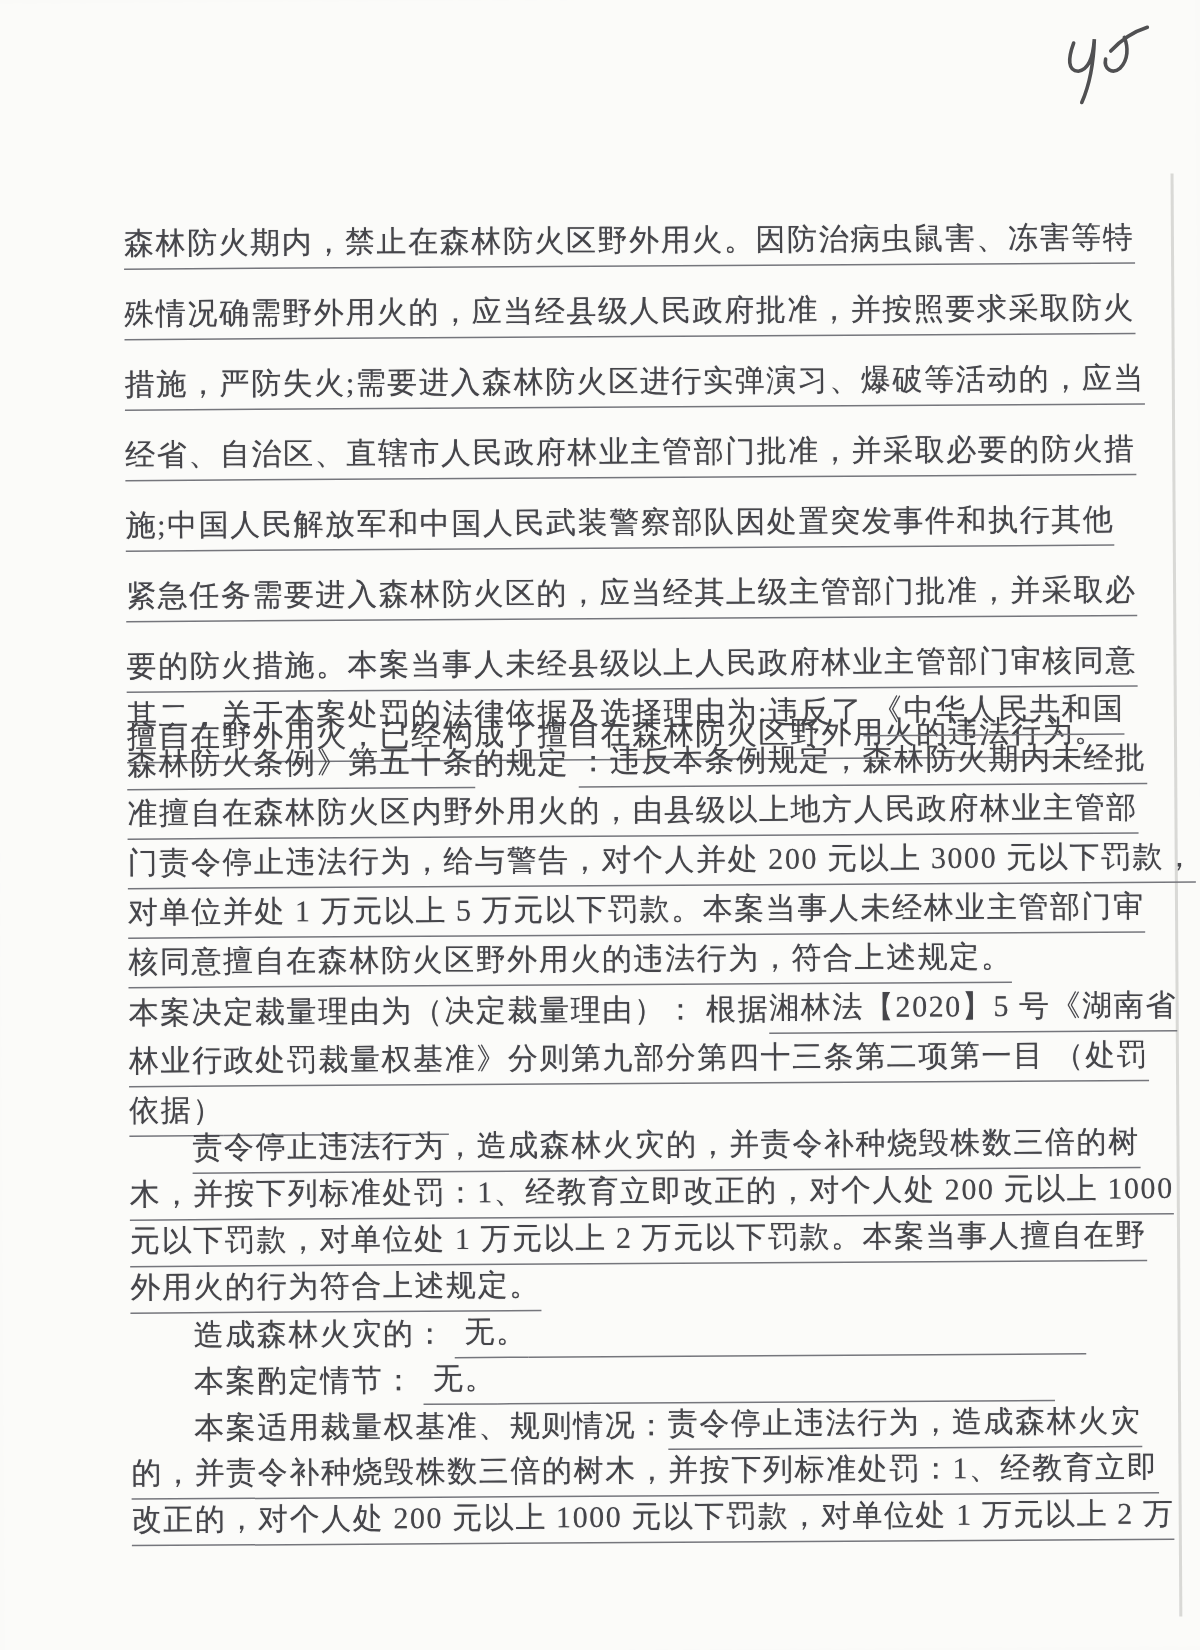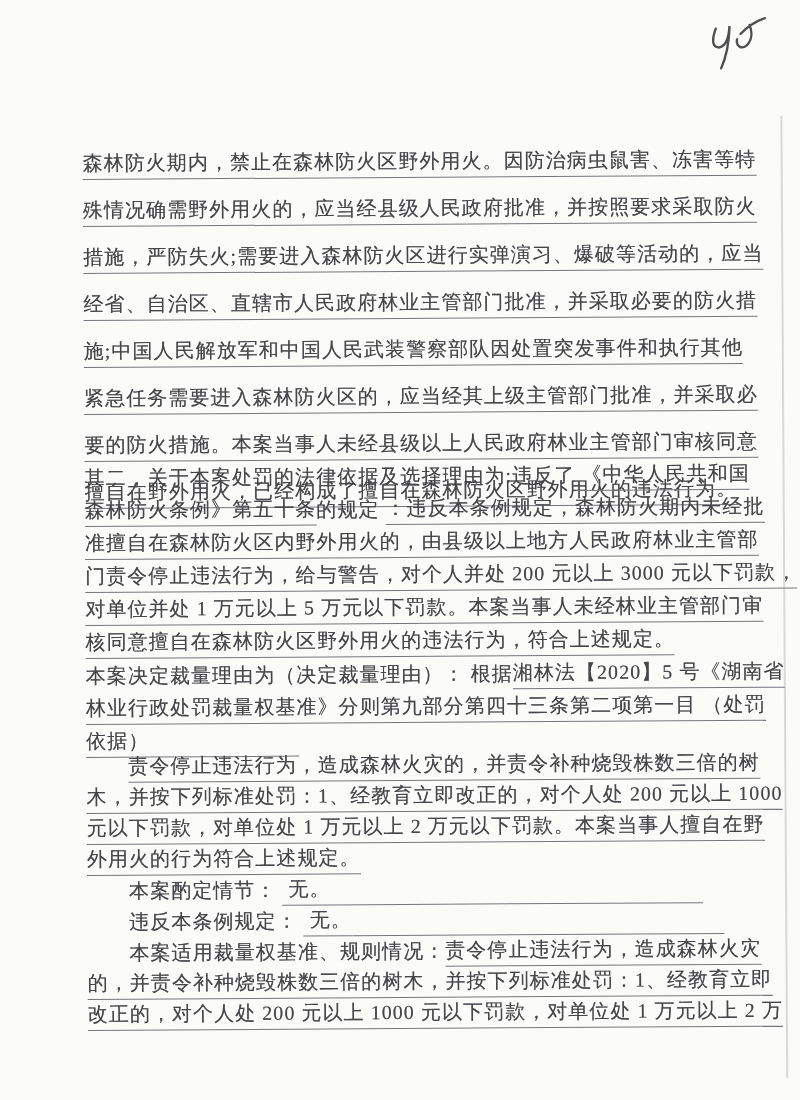--- a/index.html
+++ b/index.html
@@ -75,20 +75,20 @@
       <div class="line"><span class="u">核同意擅自在森林防火区野外用火的违法行为，符合上述规定。</span></div>
       <div class="line"><span>本案决定裁量理由为（决定裁量理由）： 根据</span><span class="u">湘林法【2020】5 号《湖南省</span></div>
       <div class="line"><span class="u">林业行政处罚裁量权基准》分则第九部分第四十三条第二项第一目 （处罚</span></div>
       <div class="line"><span class="u">依据）</span><span class="u fill" style="width: 150px;"></span></div>
     </div>
   <div class="sec" id="sec3">
       <div class="line ind"><span class="u">责令停止违法行为，造成森林火灾的，并责令补种烧毁株数三倍的树</span></div>
       <div class="line"><span class="u">木，并按下列标准处罚：1、经教育立即改正的，对个人处 200 元以上 1000</span></div>
       <div class="line"><span class="u">元以下罚款，对单位处 1 万元以上 2 万元以下罚款。本案当事人擅自在野</span></div>
       <div class="line"><span class="u">外用火的行为符合上述规定。</span></div>
+      <div class="line ind"><span>造成森林火灾的： </span><span class="u"> 无。</span><span class="u fill" style="width: 372px;"></span></div>
       <div class="line ind"><span>本案酌定情节： </span><span class="u"> 无。</span><span class="u fill" style="width: 372px;"></span></div>
-      <div class="line ind"><span>违反本条例规定： </span><span class="u"> 无。</span><span class="u fill" style="width: 372px;"></span></div>
       <div class="line ind"><span>本案适用裁量权基准、规则情况：</span><span class="u">责令停止违法行为，造成森林火灾</span></div>
       <div class="line"><span class="u">的，并责令补种烧毁株数三倍的树木，并按下列标准处罚：1、经教育立即</span></div>
       <div class="line"><span class="u">改正的，对个人处 200 元以上 1000 元以下罚款，对单位处 1 万元以上 2 万</span></div>
     </div>
 
 </div>
 
 </body></html>

